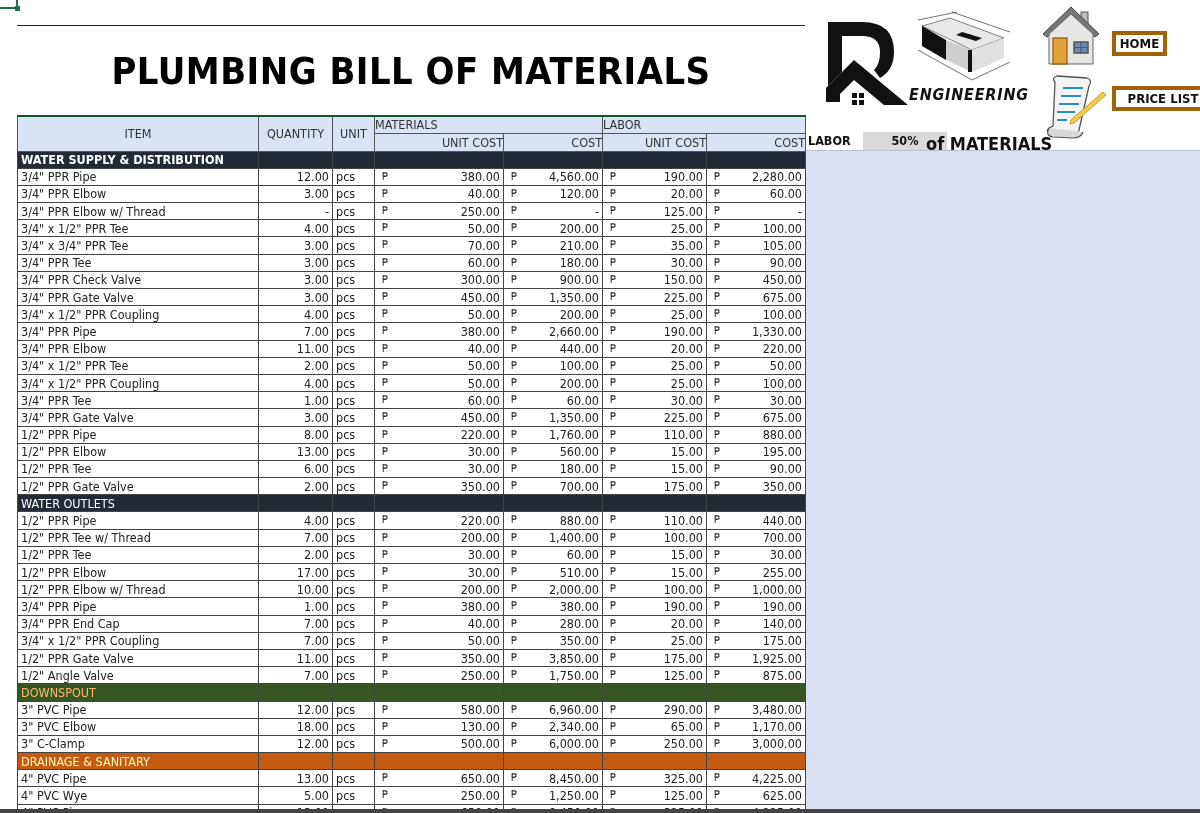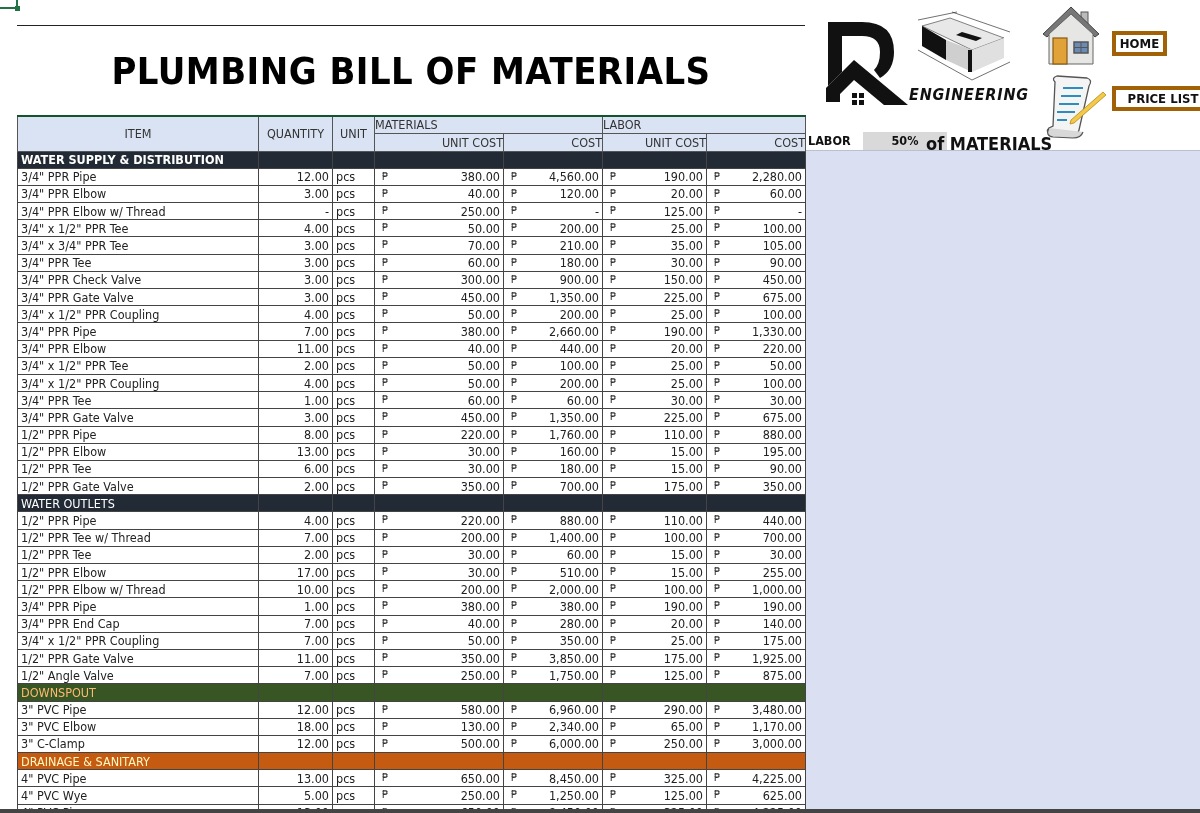--- a/index.html
+++ b/index.html
@@ -300,21 +300,21 @@
         <td class="money"><span class="peso">₱</span><span>220.00</span></td>
         <td class="money"><span class="peso">₱</span><span>1,760.00</span></td>
         <td class="money"><span class="peso">₱</span><span>110.00</span></td>
         <td class="money"><span class="peso">₱</span><span>880.00</span></td>
       </tr>
       <tr>
         <td class="item">1/2" PPR Elbow</td>
         <td class="qty">13.00</td>
         <td class="unit">pcs</td>
         <td class="money"><span class="peso">₱</span><span>30.00</span></td>
-        <td class="money"><span class="peso">₱</span><span>160.00</span></td>
+        <td class="money"><span class="peso">₱</span><span>560.00</span></td>
         <td class="money"><span class="peso">₱</span><span>15.00</span></td>
         <td class="money"><span class="peso">₱</span><span>195.00</span></td>
       </tr>
       <tr>
         <td class="item">1/2" PPR Tee</td>
         <td class="qty">6.00</td>
         <td class="unit">pcs</td>
         <td class="money"><span class="peso">₱</span><span>30.00</span></td>
         <td class="money"><span class="peso">₱</span><span>180.00</span></td>
         <td class="money"><span class="peso">₱</span><span>15.00</span></td>

